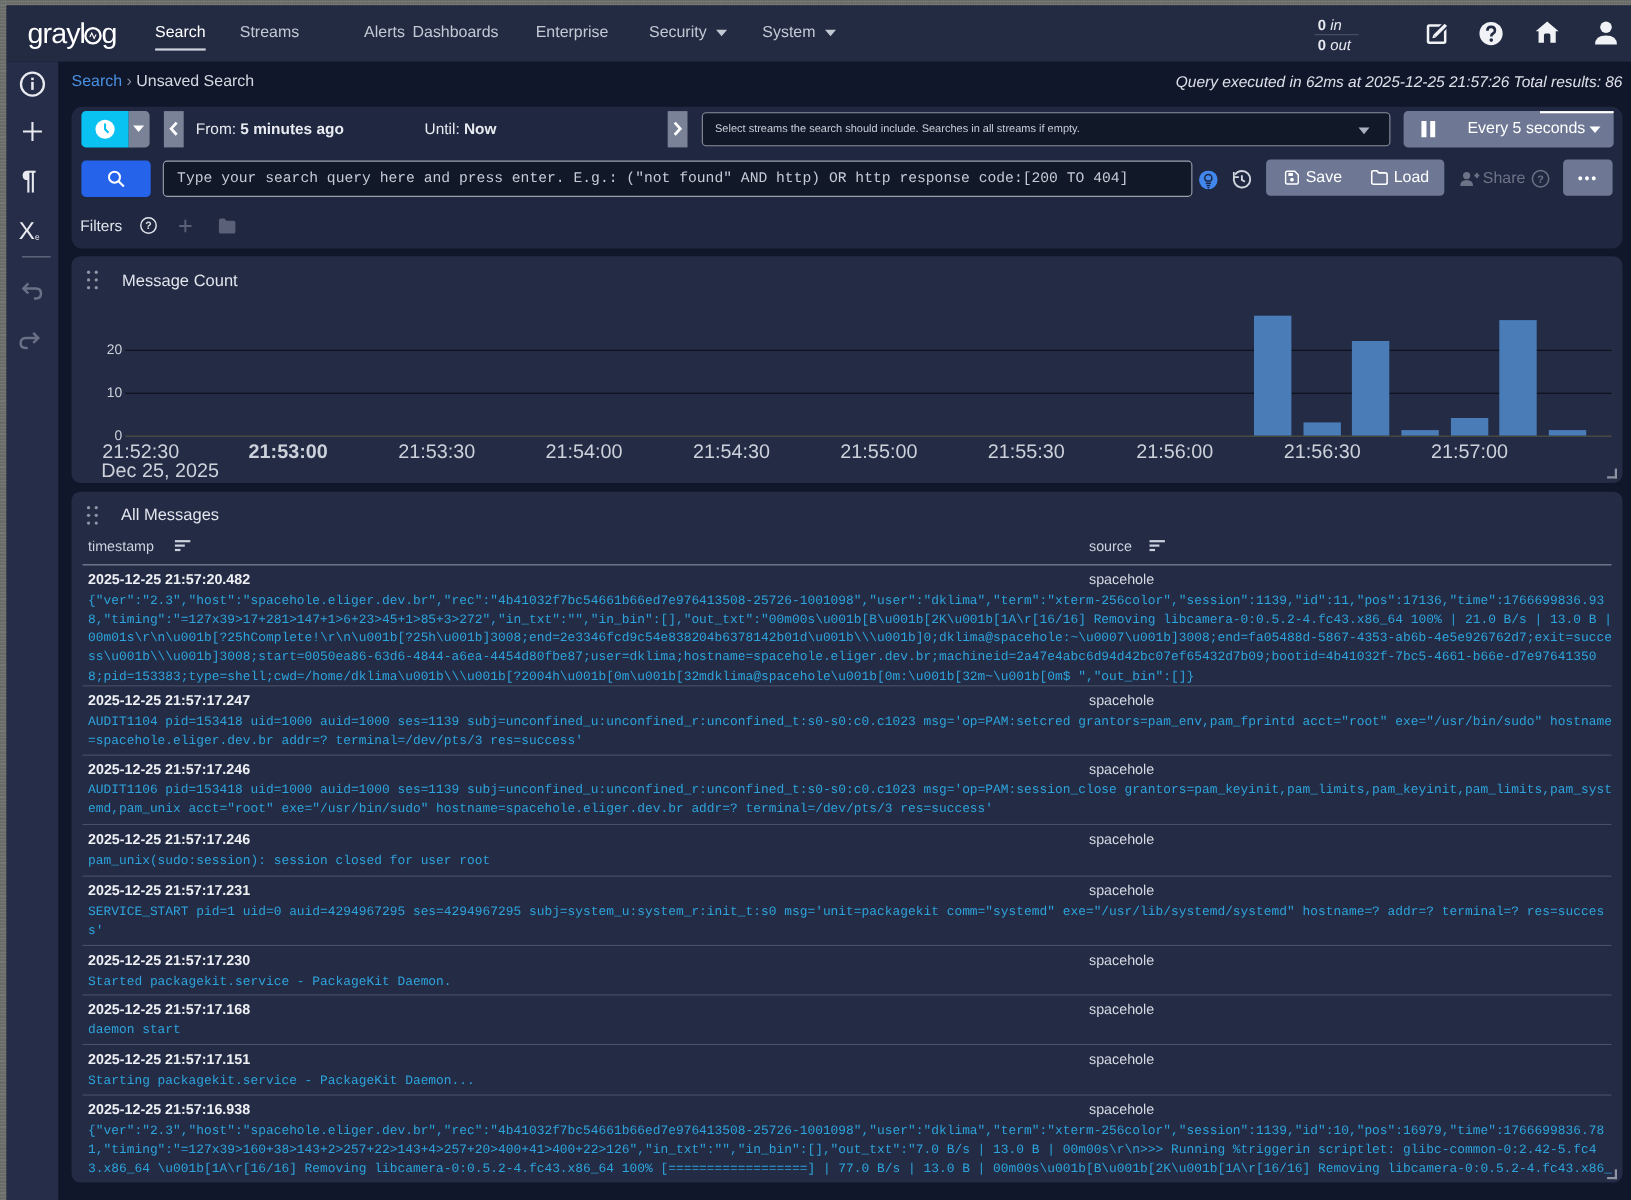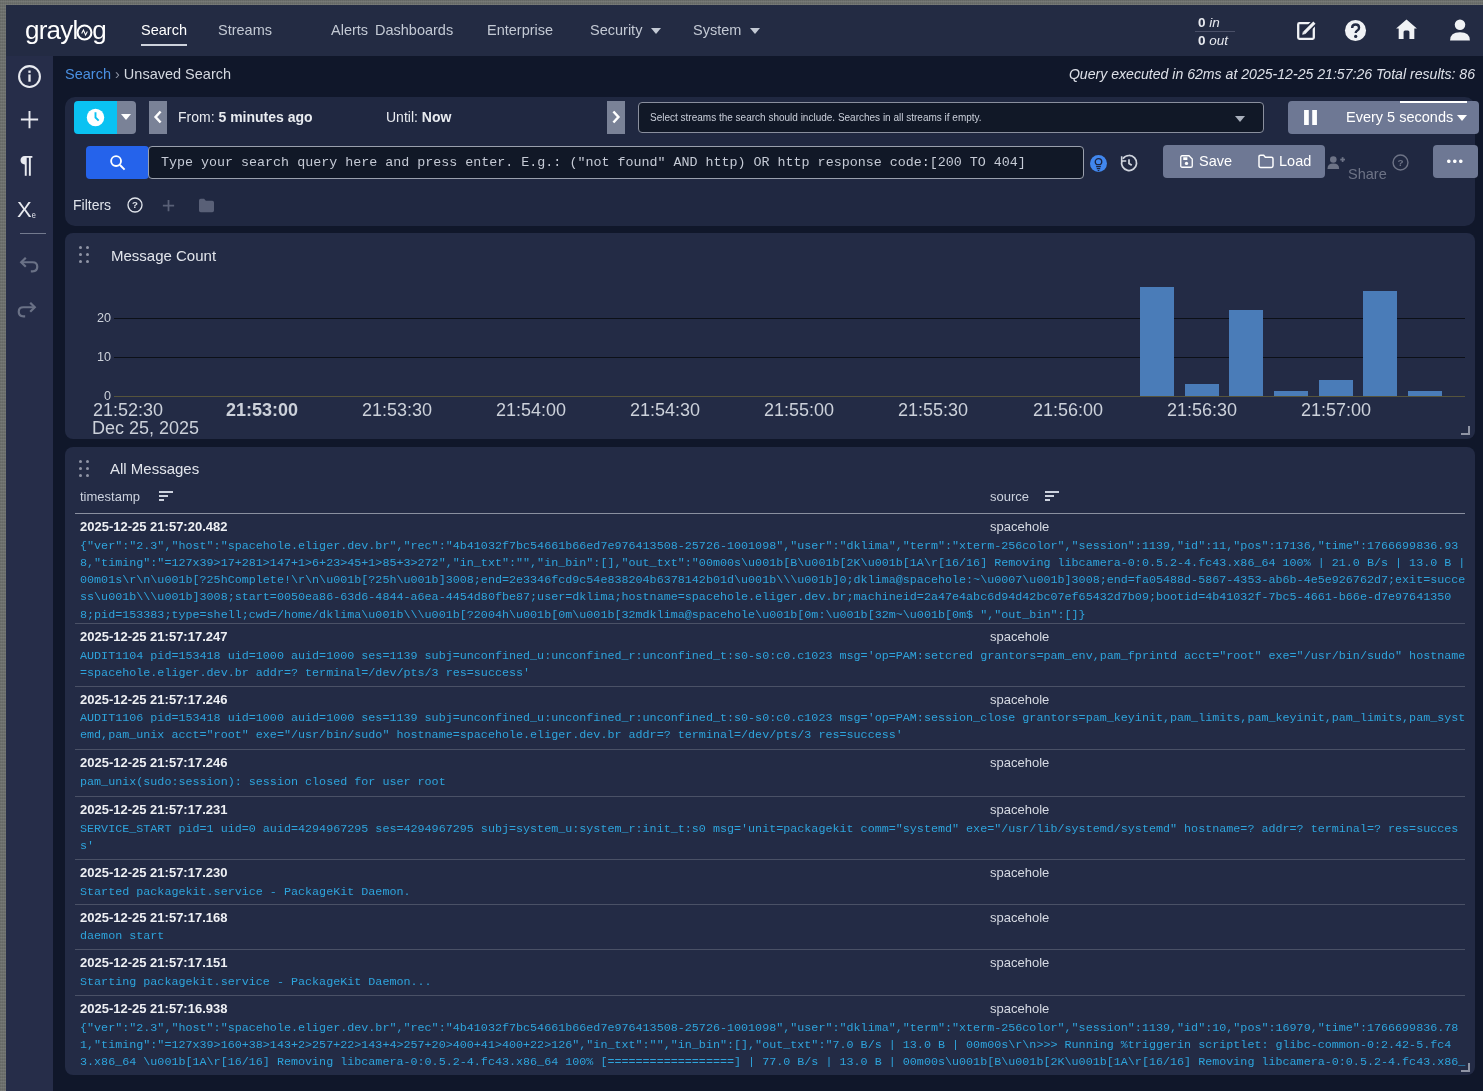--- a/index.html
+++ b/index.html
@@ -15,21 +15,21 @@
 .caret{display:inline-block;width:0;height:0;border-left:5px solid transparent;border-right:5px solid transparent;border-top:6px solid #c3c9d4;vertical-align:middle;margin-left:7px;}
 #logo{position:absolute;left:19px;top:12px;color:#ffffff;font-size:26px;letter-spacing:-0.8px;line-height:26px;}
 
 #sidebar{left:6px;top:56px;width:47px;height:1035px;background:#262d49;}
 
 #crumb{left:65px;top:66px;height:20px;font-size:14.5px;color:#d4d8e0;}
 #crumb a{color:#4a90e2;text-decoration:none;}
 #qstat{top:66px;right:8px;height:20px;font-size:14.1px;font-style:italic;color:#dde0e8;}
 
 #spanel{left:65px;top:97px;width:1410px;height:129px;background:#202841;border-radius:10px;}
-.btn{position:absolute;border-radius:4px;margin-left:12px;}
+.btn{position:absolute;border-radius:4px;}
 #btnclock{left:74px;top:101px;width:43px;height:33px;background:#0ac2f2;border-radius:4px 0 0 4px;}
 #btnclockcaret{left:117px;top:101px;width:19px;height:33px;background:#7a8297;border-radius:0 4px 4px 0;}
 #btnprev{left:149px;top:101px;width:18px;height:33px;background:#7a8297;color:#fff;text-align:center;line-height:30px;font-size:21px;}
 #btnnext{left:607px;top:101px;width:18px;height:33px;background:#7a8297;color:#fff;text-align:center;line-height:30px;font-size:21px;}
 .trtext{position:absolute;top:101px;height:33px;line-height:33px;font-size:14px;color:#e8ebf0;}
 #streamsel{left:638px;top:102px;width:626px;height:31px;background:#111827;border:1px solid #8a8f9e;border-radius:4px;box-sizing:border-box;}
 #streamsel .ph{position:absolute;left:11px;top:0;line-height:29px;font-size:10px;color:#c9ced9;white-space:nowrap;}
 #refreshbtn{left:1276px;top:101px;width:191px;height:33px;background:#6e7894;color:#fff;}
 #refreshprog{left:1400px;top:101px;width:67px;height:2px;background:#fff;}
 #btnsearch{left:74px;top:146px;width:63px;height:33px;background:#2563eb;}
@@ -181,21 +181,21 @@
         <path d="M1.5 4 Q1.5 1.5 4 1.5 H8.5 L11 4.5 H20 Q22.5 4.5 22.5 7 V17.5 Q22.5 20 20 20 H4 Q1.5 20 1.5 17.5 Z"></path>
       </svg>
     <span style="position:absolute;left:116px;line-height:33px;font-size:14.5px;">Load</span>
   </div>
   <svg width="19" height="17" viewBox="0 0 26 22" style="position:absolute;left:1326px;top:154px;" fill="#6d7386">
       <circle cx="10" cy="7" r="4.5"></circle>
       <path d="M2 20 Q2 12.5 10 12.5 Q18 12.5 18 20 Z"></path>
       <rect x="19.5" y="5.8" width="6.5" height="2.4"></rect>
       <rect x="21.55" y="3.75" width="2.4" height="6.5"></rect>
     </svg>
-  <span style="position:absolute;left:1348px;top:146px;line-height:33px;font-size:14.5px;color:#6d7386;margin-top:12px;">Share</span>
+  <span style="position:absolute;left:1348px;top:146px;line-height:33px;font-size:14.5px;color:#6d7386;">Share</span>
   <svg width="17" height="17" viewBox="0 0 24 24" style="position:absolute;left:1392px;top:154px;">
       <circle cx="12" cy="12" r="10.5" fill="none" stroke="#6d7386" stroke-width="2"></circle>
       <text x="12" y="17" text-anchor="middle" font-family="Liberation Sans" font-size="14" font-weight="bold" fill="#6d7386">?</text>
     </svg>
   <div id="morebtn" class="btn abs">•••</div>
   <div id="filters" class="abs">Filters</div>
   <svg width="16" height="16" viewBox="0 0 24 24" style="position:absolute;left:127px;top:197px;">
       <circle cx="12" cy="12" r="10.5" fill="none" stroke="#dfe3ea" stroke-width="2"></circle>
       <text x="12" y="17" text-anchor="middle" font-family="Liberation Sans" font-size="14.5" font-weight="bold" fill="#dfe3ea">?</text>
     </svg>

